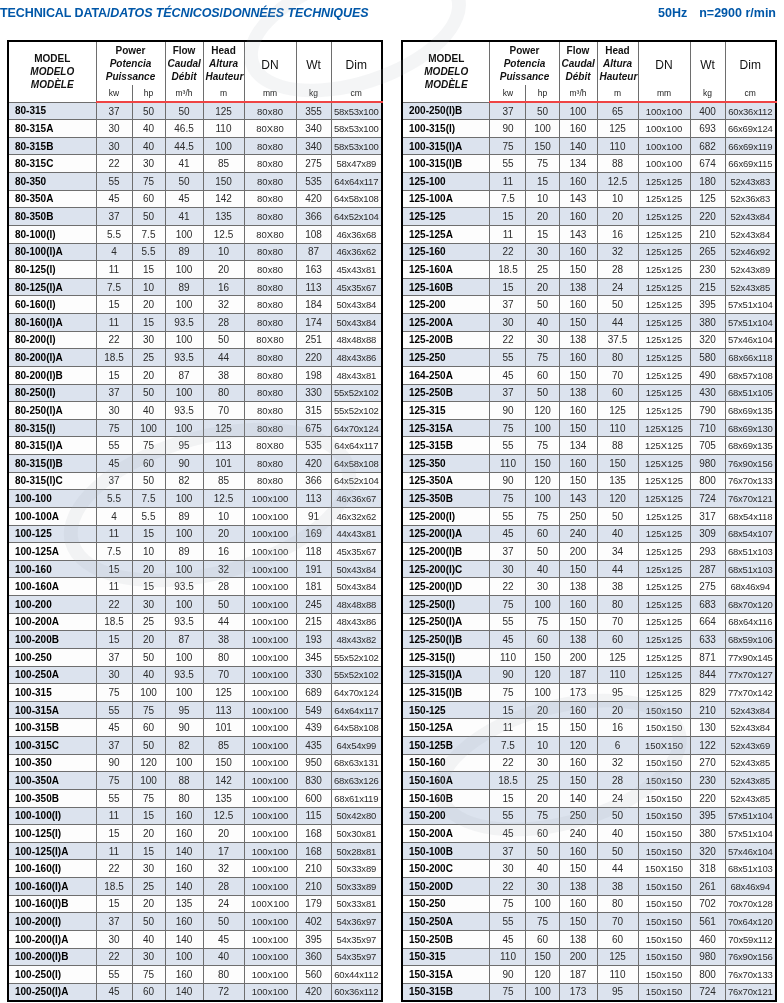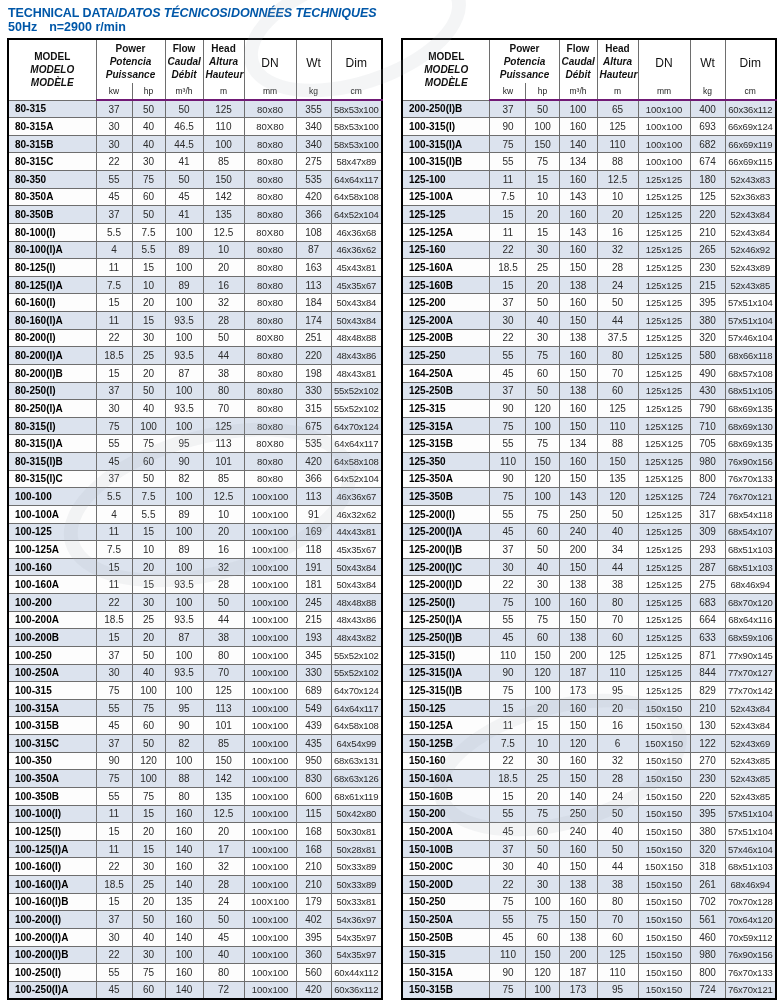--- a/index.html
+++ b/index.html
@@ -7,49 +7,48 @@
   body {
     width: 784px; height: 1003px;
     background: #ffffff;
     font-family: "Liberation Sans", sans-serif;
     position: relative;
     overflow: hidden;
   }
   
   .topbar {
     display: flex; justify-content: space-between; align-items: baseline;
-    padding: 6px 8px 0 8px;
-    flex-direction: column;
+    padding: 6px 8px 0 0;
   }
   .doc-title { font-size: 12.5px; font-weight: bold; color: #0057a8; letter-spacing: -0.1px; white-space: nowrap; }
   .doc-title .it { font-style: italic; }
   .specs { display: flex; gap: 12px; font-size: 12.5px; font-weight: bold; color: #0057a8; white-space: nowrap; }
   
   .tables-wrap {
     display: flex; justify-content: space-between;
-    padding: 0 7px; margin-top: 4px;
+    padding: 0 7px; margin-top: 20px;
   }
   table.datatable {
     border-collapse: collapse;
     table-layout: fixed;
     width: 374px;
     border: 2px solid #000;
   }
   .datatable th, .datatable td {
     border: 1px solid #6e6e6e;
     padding: 0 2px;
     text-align: center;
     white-space: nowrap;
     overflow: hidden;
   }
   
   thead tr.hrow th { height: 44px; border-bottom: 0; vertical-align: middle; background: #fff; }
   thead tr.urow th { height: 17px; border-top: 0; background: #fff; font-weight: normal; font-size: 8.5px; color: #222; }
   thead th { border-color: #444; }
-  thead tr.urow th { border-bottom: 2px solid #701a75; }
+  thead tr.urow th { border-bottom: 2px solid #ef4444; }
   th.model-head { vertical-align: middle; }
   .tri { line-height: 13px; font-size: 10px; font-weight: bold; color: #111; }
   .tri .l2, .tri .l3 { font-style: italic; }
   .single-label { font-size: 12px; font-weight: normal; color: #111; text-align: right; }
   
   tbody tr { height: 17.63px; }
   tbody tr:nth-child(odd) { background: #dce3ee; }
   tbody tr:nth-child(even) { background: #fdfdfd; }
   tbody td { font-size: 10px; color: #2b2b2b; }
   tbody td.model {

